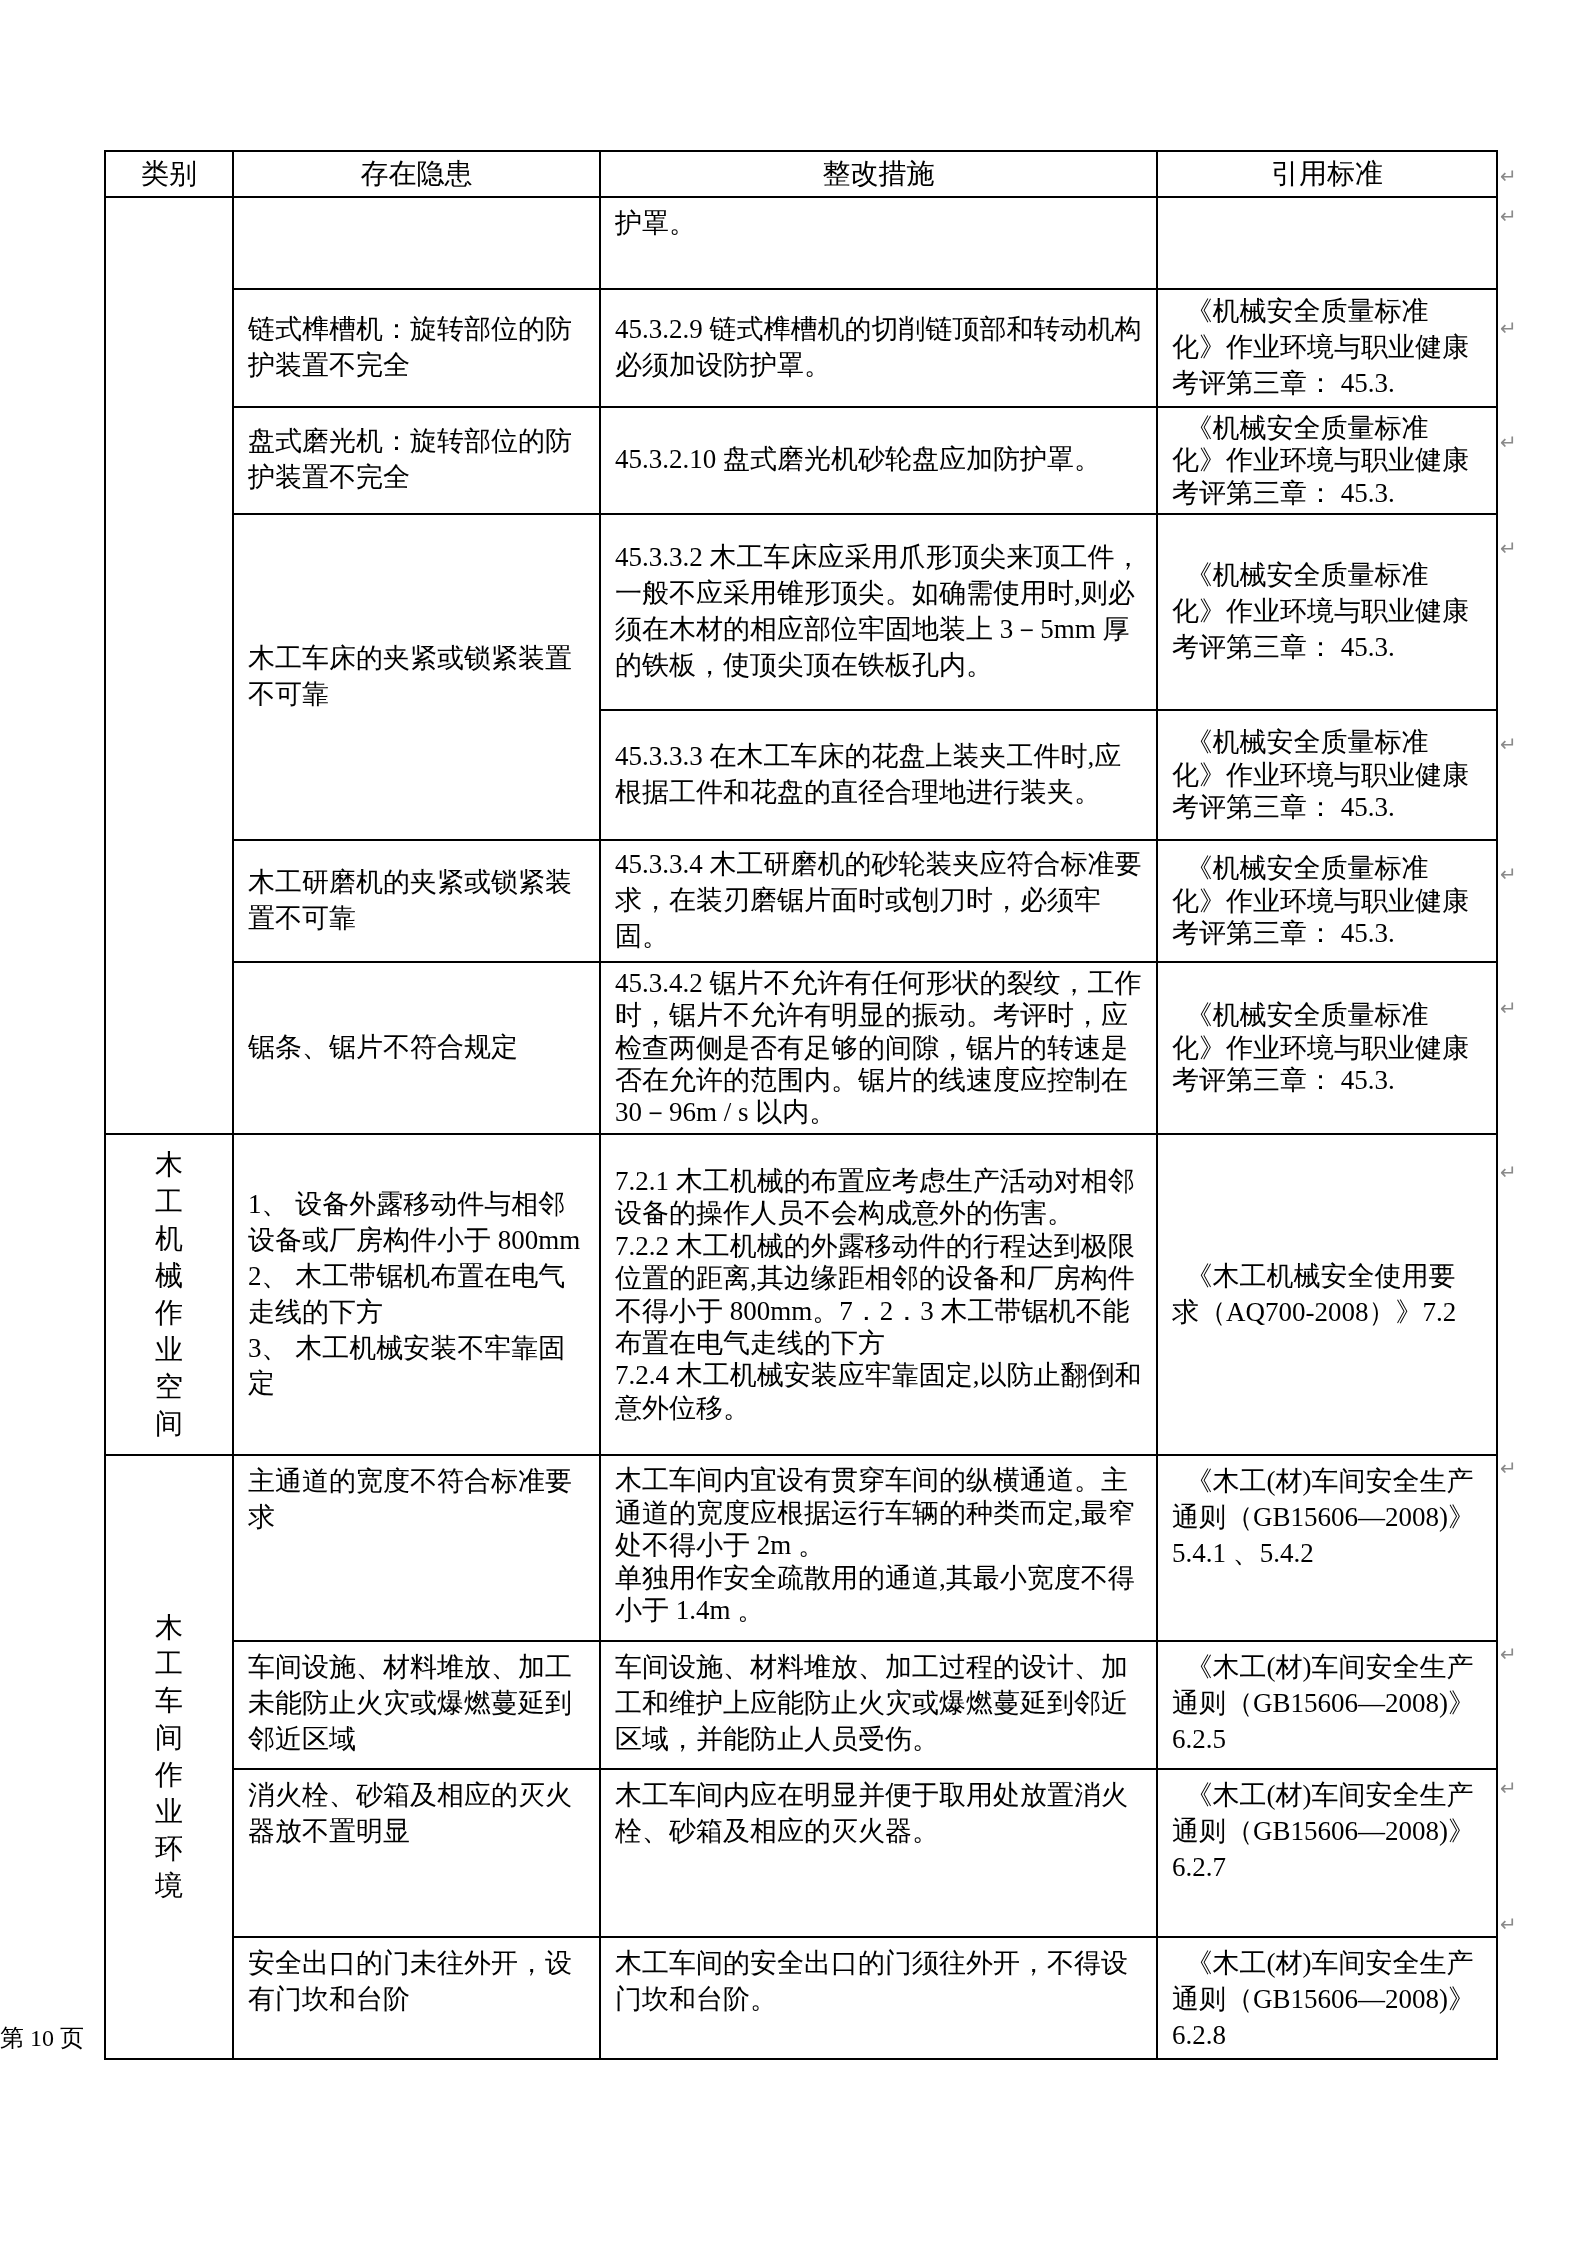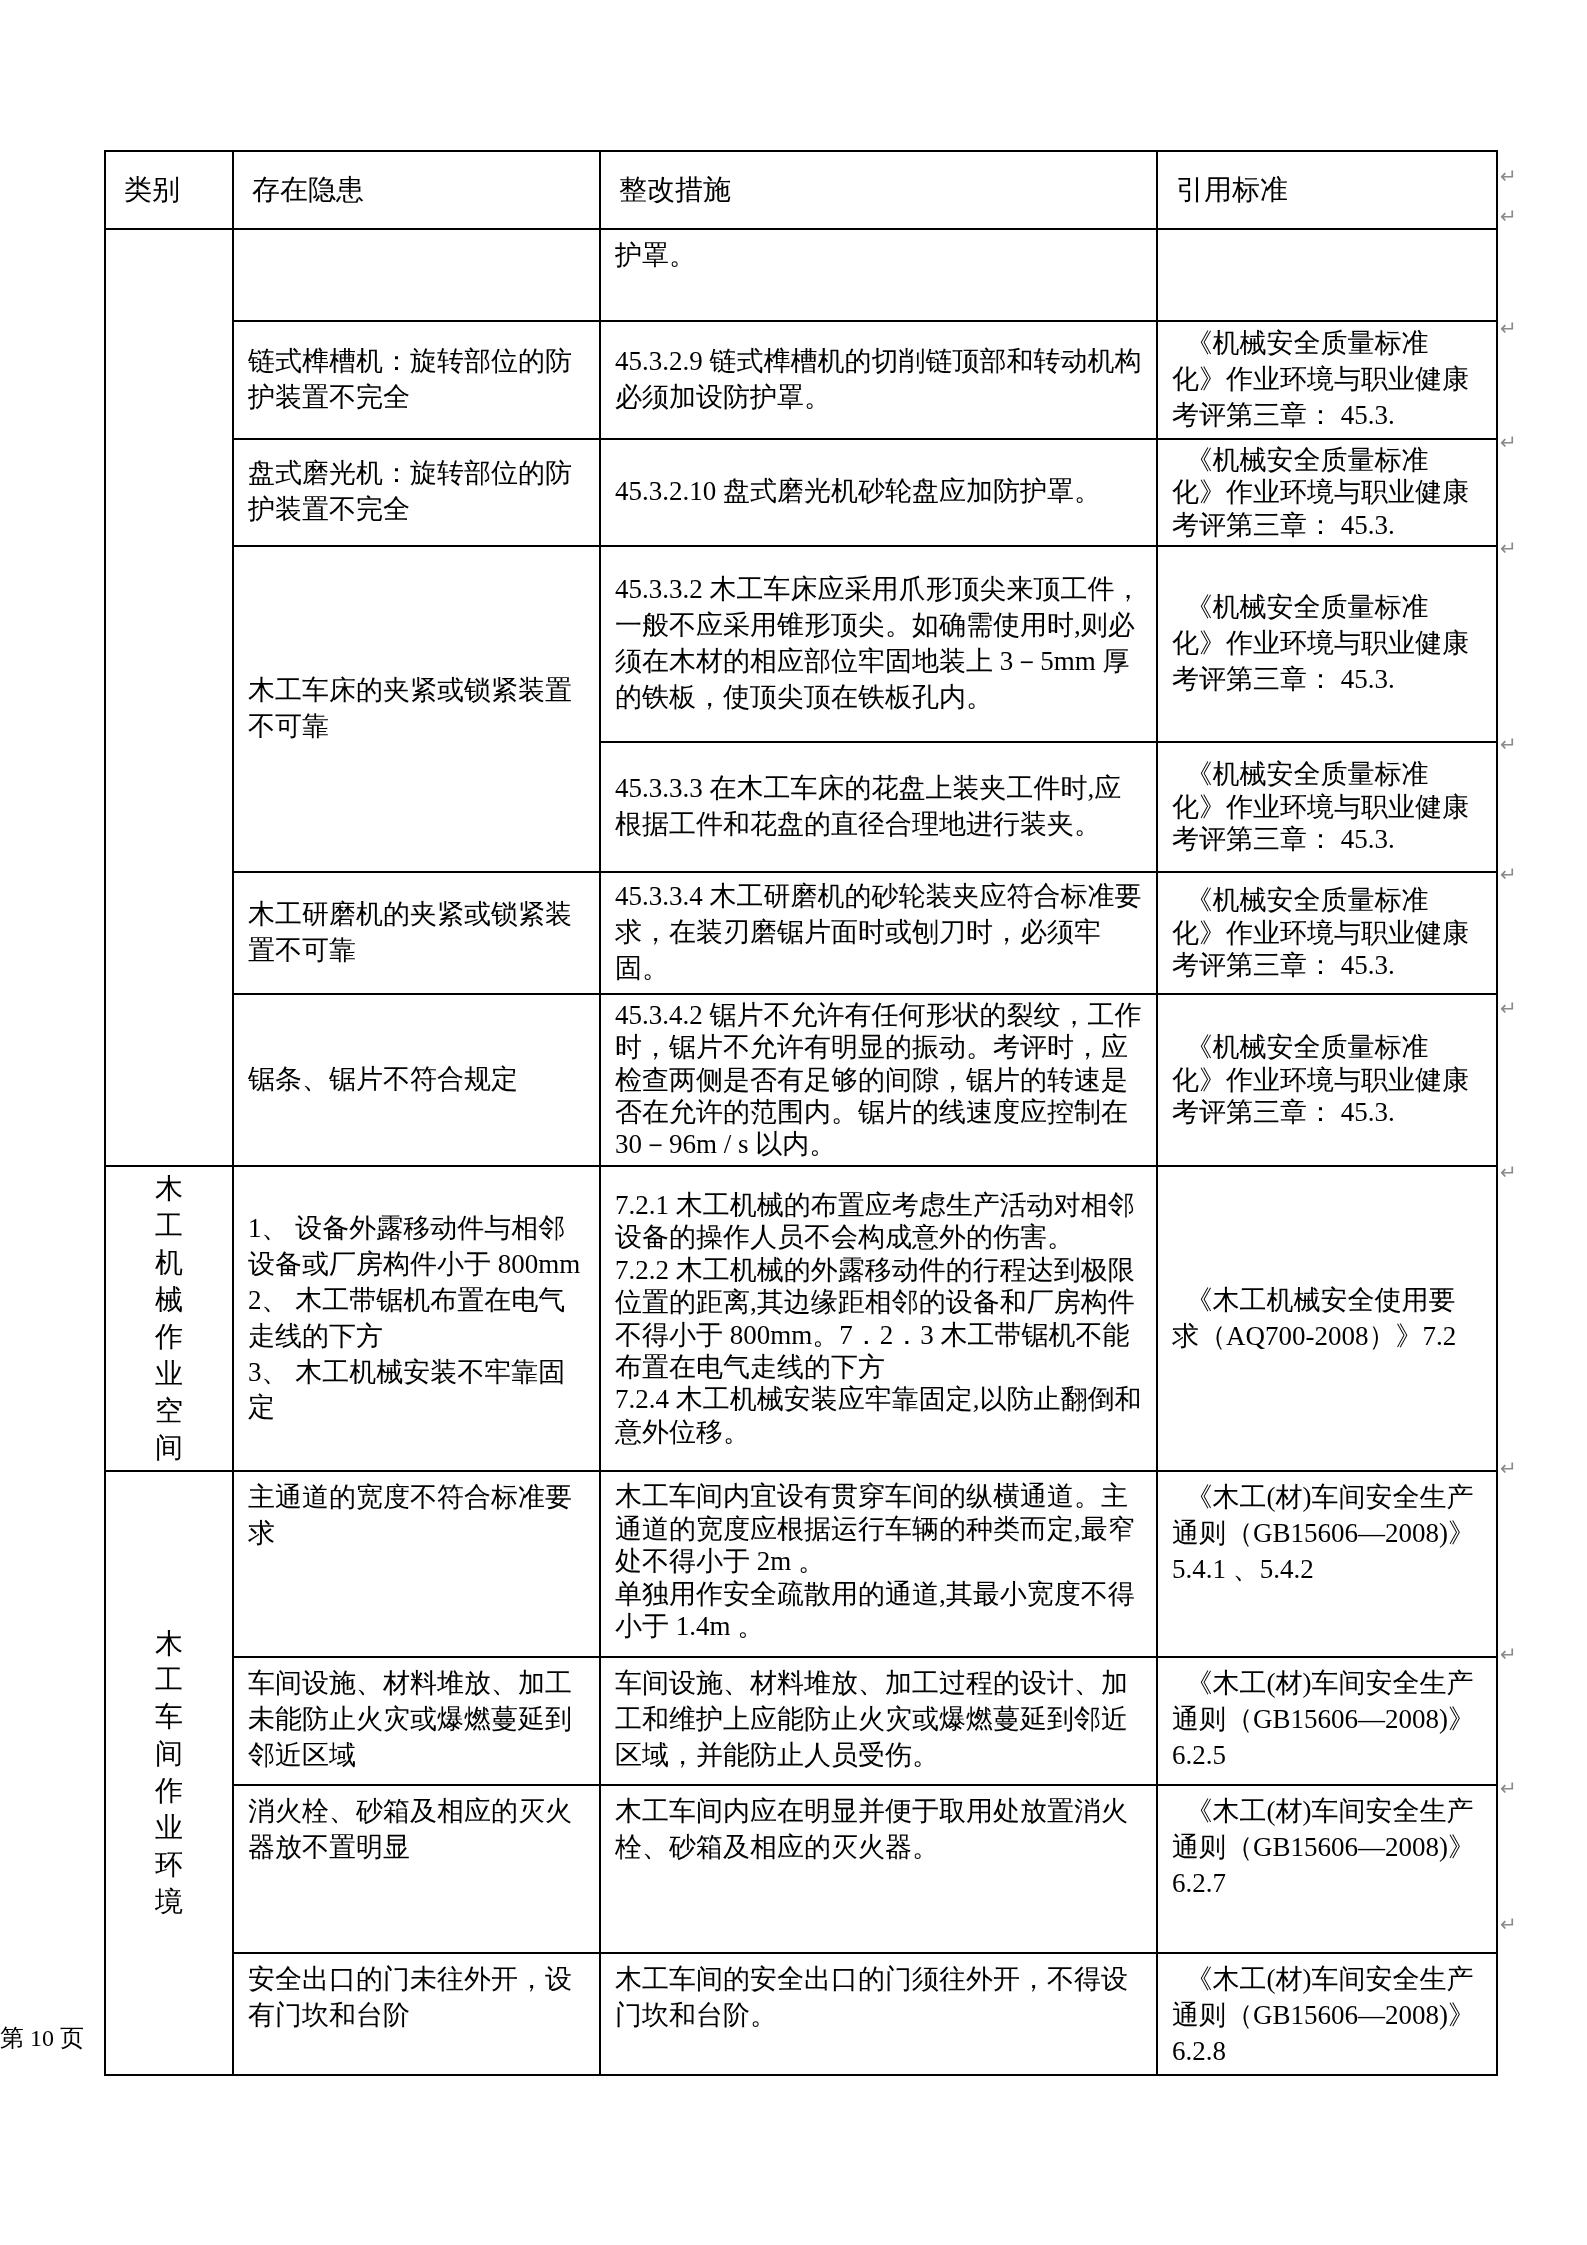--- a/index.html
+++ b/index.html
@@ -21,25 +21,25 @@
     font-size:27px;
     line-height:1.33;
     font-weight:normal;
     vertical-align:middle;
     padding:4px 14px 4px 14px;
     overflow:hidden;
     word-break:break-all;
   }
   th {
     font-size:28px;
-    text-align:left;
-    padding:18px;
+    text-align:center;
+    padding:2px;
     height:40px;
   }
-  td.cat { text-align:center; padding:4px;margin-left:20px; }
+  td.cat { text-align:center; padding:12px;margin-left:20px; }
   td.cat .vtext {
     width:30px; margin:0 auto;
     font-size:28px; line-height:1.32;
     word-break:break-all;
     text-align:center;
   }
   td.hazard, td.measure { white-space:pre-wrap; }
   td.std { white-space:pre-wrap; text-indent:0.5em; }
   td.vtop { vertical-align:top; padding-top:8px; }
   td.tight { line-height:1.20; }

